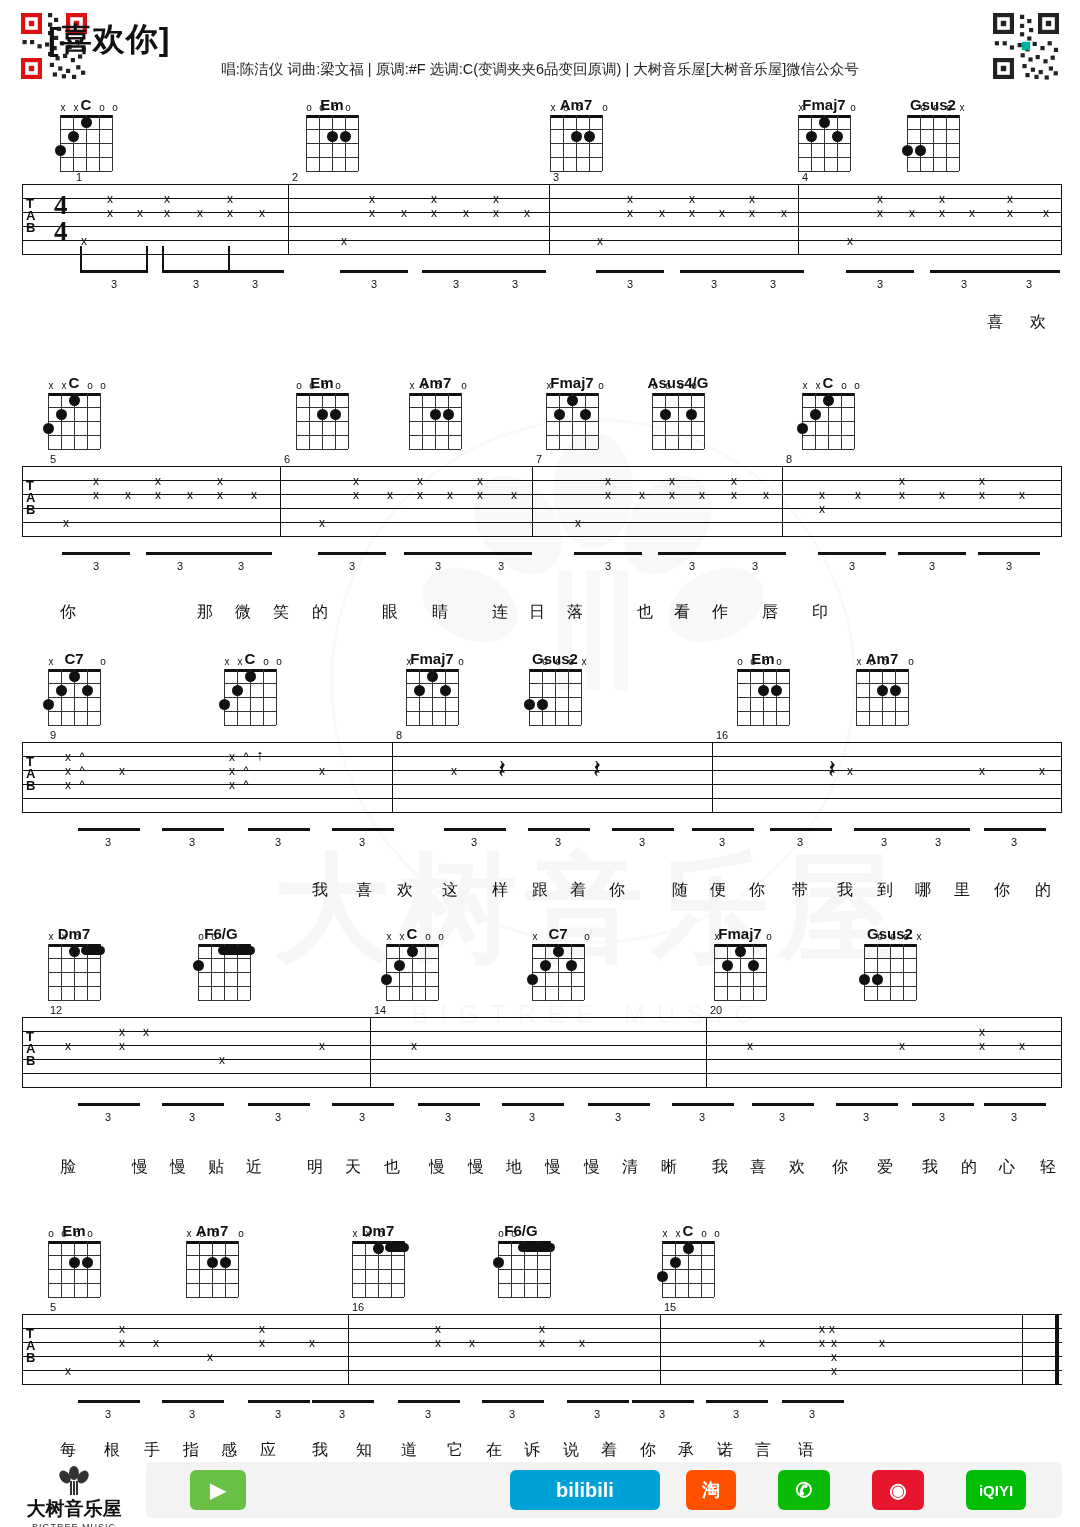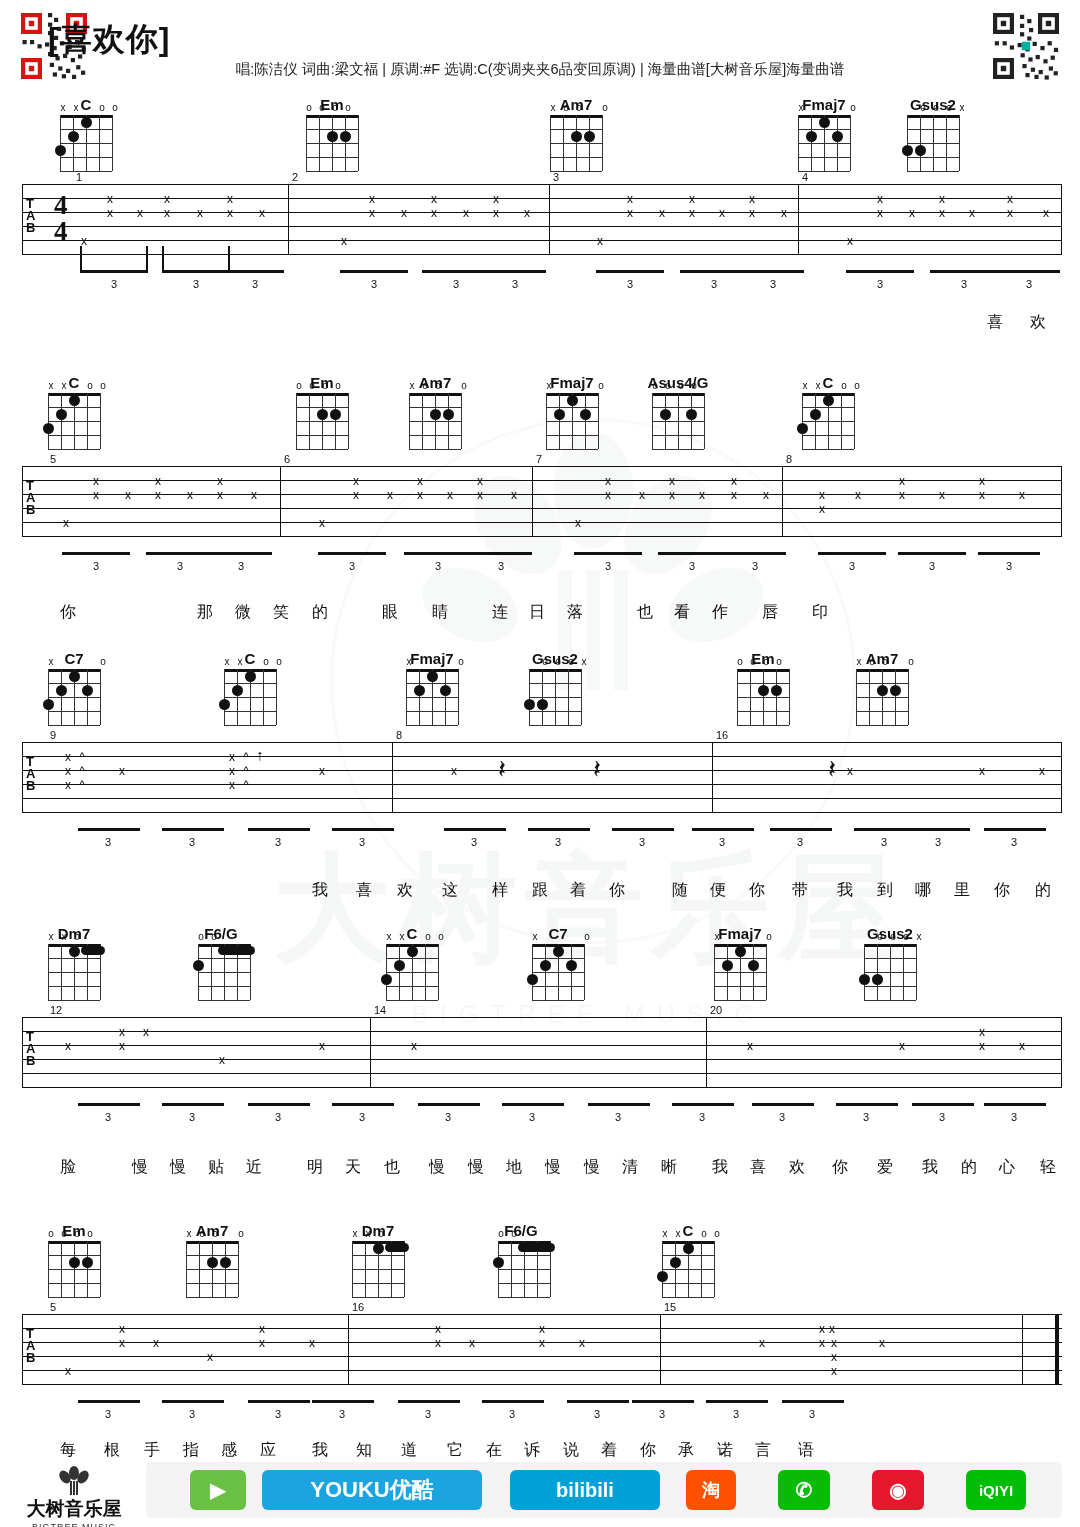--- a/index.html
+++ b/index.html
@@ -197,21 +197,21 @@
           <rect x="18.2" y="21.8" width="1.4" height="1.4"></rect>
         <rect x="21.2" y="20.4" width="1.4" height="1.4"></rect>
       </g>
       <g fill="#00b0a0">
         <rect x="10.6" y="10.6" width="2.8" height="2.8"></rect>
       </g>
     </svg>
   </div>
 
   <div class="title">[喜欢你]</div>
-  <div class="subtitle">唱:陈洁仪  词曲:梁文福 | 原调:#F  选调:C(变调夹夹6品变回原调) | 海量曲谱[大树音乐屋]海量曲谱</div>
+  <div class="subtitle">唱:陈洁仪  词曲:梁文福 | 原调:#F  选调:C(变调夹夹6品变回原调) | 大树音乐屋[大树音乐屋]微信公众号</div>
 
   <div class="watermark">
     <div class="wm-circle"></div>
     <svg class="wm-leaf" viewBox="0 0 370 330">
       <g fill="#c9d0cc">
         <ellipse cx="185" cy="60" rx="40" ry="58"></ellipse>
         <ellipse cx="110" cy="95" rx="38" ry="54" transform="rotate(-35 110 95)"></ellipse>
         <ellipse cx="260" cy="95" rx="38" ry="54" transform="rotate(35 260 95)"></ellipse>
         <ellipse cx="62" cy="175" rx="34" ry="50" transform="rotate(-65 62 175)"></ellipse>
         <ellipse cx="308" cy="175" rx="34" ry="50" transform="rotate(65 308 175)"></ellipse>
@@ -1352,23 +1352,20 @@
           <rect x="22" y="15" width="2" height="14"></rect>
       </g>
     </svg>
     <div class="bt">大树音乐屋</div>
     <div class="bt2">BIGTREE MUSIC</div>
   </div>
 
   <div class="fitem" style="left:190px;width:56px;background:#6ac045;">
     <span style="font-size:20px;">▶</span>
   </div>
-  <div class="fitem" style="left:262px;width:220px;background:#1ba5e0;font-size:22px;">
-    <span>YOUKU优酷</span>
-  </div>
   <div class="fitem" style="left:510px;width:150px;background:#00a1d6;font-size:20px;">
     <span>bilibili</span>
   </div>
   <div class="fitem" style="left:686px;width:50px;background:#ff5000;">
     <span>淘</span>
   </div>
   <div class="fitem" style="left:778px;width:52px;background:#09bb07;">
     <span style="font-size:20px;">✆</span>
   </div>
   <div class="fitem" style="left:872px;width:52px;background:#e6162d;">

